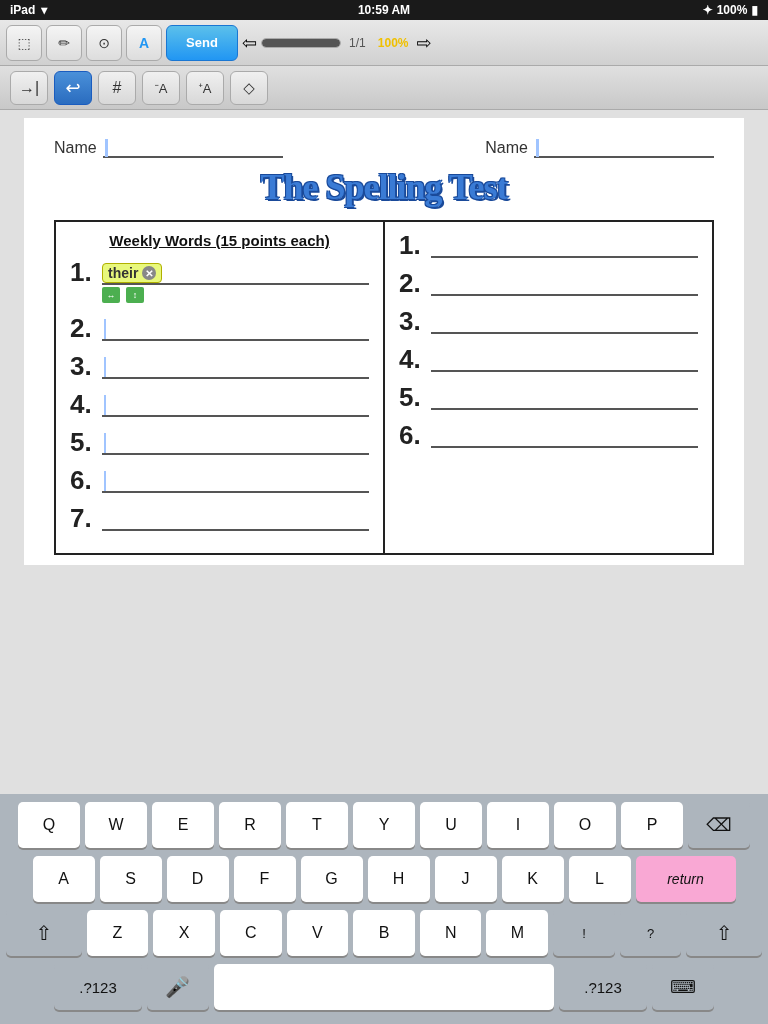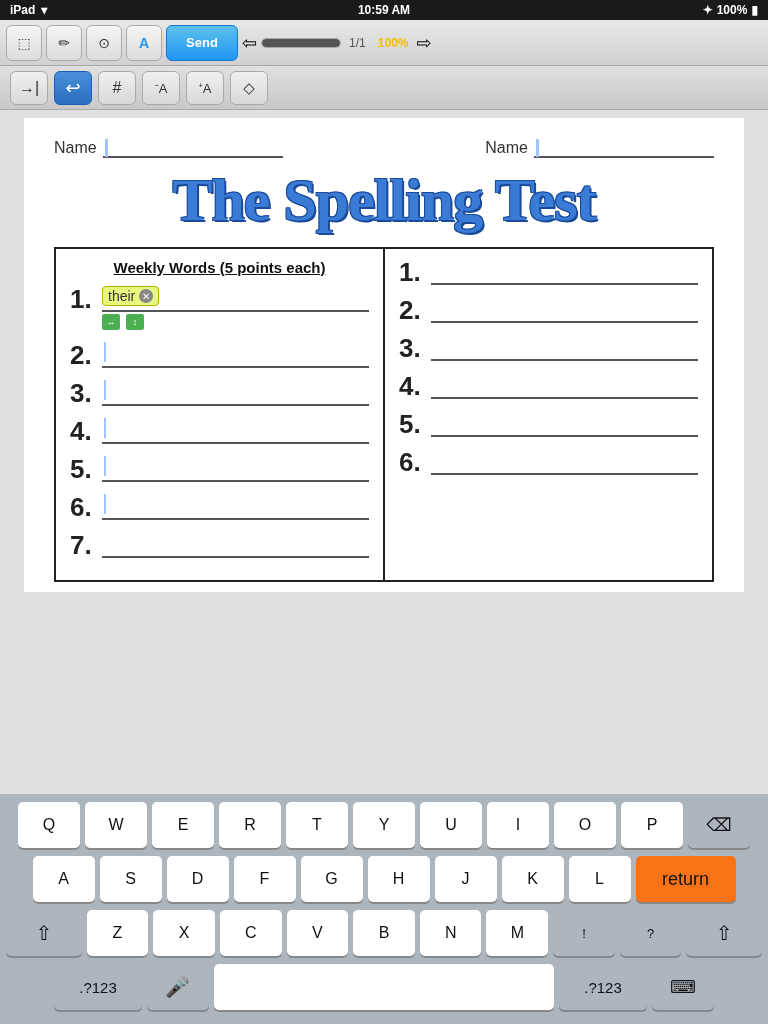--- a/index.html
+++ b/index.html
@@ -167,21 +167,21 @@
       background: #a0c4ff;
       margin-left: 2px;
       vertical-align: middle;
     }
 
     .title-area {
       text-align: center;
       margin: 5px 0 12px 0;
     }
     .spelling-title {
-      font-size: 60px;
+      font-size: 36px;
       font-weight: 900;
       color: #3a7bd5;
       font-family: Georgia, 'Times New Roman', serif;
       text-shadow: 2px 2px 0 #1a4a9a, -1px -1px 0 #1a4a9a, 1px -1px 0 #1a4a9a, -1px 1px 0 #1a4a9a;
       letter-spacing: -1px;
     }
 
     .columns {
       display: flex;
       gap: 0;
@@ -222,21 +222,22 @@
       flex: 1;
       display: flex;
       flex-direction: column;
     }
     .word-line {
       border-bottom: 2px solid #555;
       height: 26px;
       width: 100%;
       position: relative;
       display: flex;
-      align-items: flex-start;
+      align-items: flex-end;
+      font-weight: bold;
     }
     .word-tag {
       background: #e8f87c;
       border: 1px solid #b0b000;
       border-radius: 4px;
       padding: 1px 5px;
       font-size: 14px;
       color: #333;
       display: flex;
       align-items: center;
@@ -316,23 +317,24 @@
       background: #adb5bd;
       font-size: 18px;
     }
     .key.shift-key {
       width: 76px;
       background: #adb5bd;
       font-size: 20px;
     }
     .key.return-key {
       width: 100px;
-      background: #f97316;
-      font-size: 18px;
+      background: #f9a8d4;
+      font-size: 14px;
       color: #111;
+      font-style: italic;
     }
     .key.numbers-key {
       width: 88px;
       background: #adb5bd;
       font-size: 15px;
     }
     .key.space-key {
       width: 340px;
       background: white;
     }
@@ -405,21 +407,21 @@
       </div>
     </div>
 
     <div class="title-area">
       <span class="spelling-title">The Spelling Test</span>
     </div>
 
     <div class="columns">
 
       <div class="col-weekly">
-        <div class="col-header">Weekly Words (5 points each)</div>
+        <div class="col-header">Weekly Words (15 points each)</div>
 
         <div class="word-item">
           <span class="word-num">1.</span>
           <div class="word-line-container">
             <div class="word-line">
               <div class="word-tag">
                 <span>their</span>
                 <div class="tag-x">✕</div>
               </div>
             </div>

